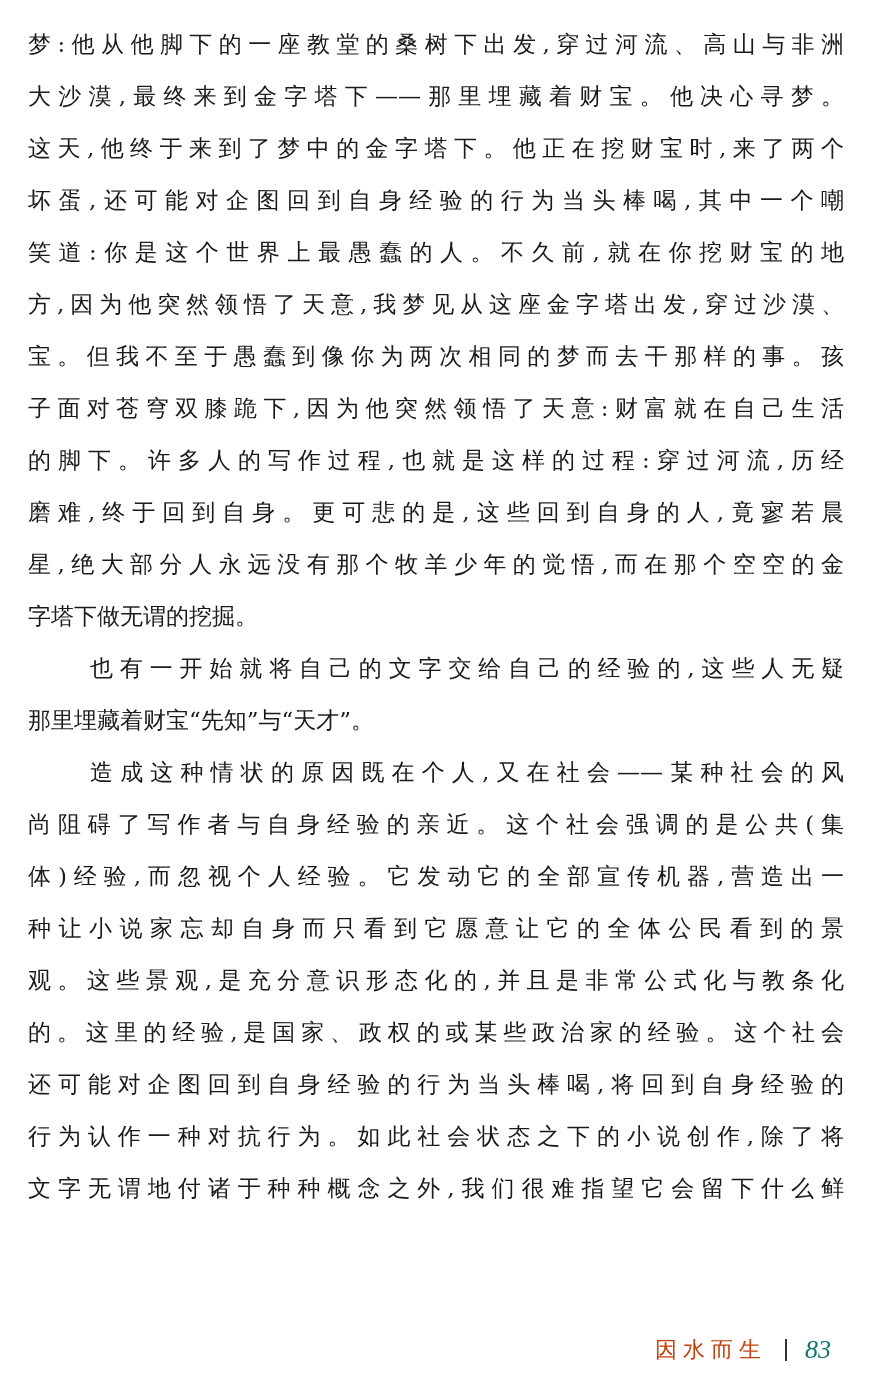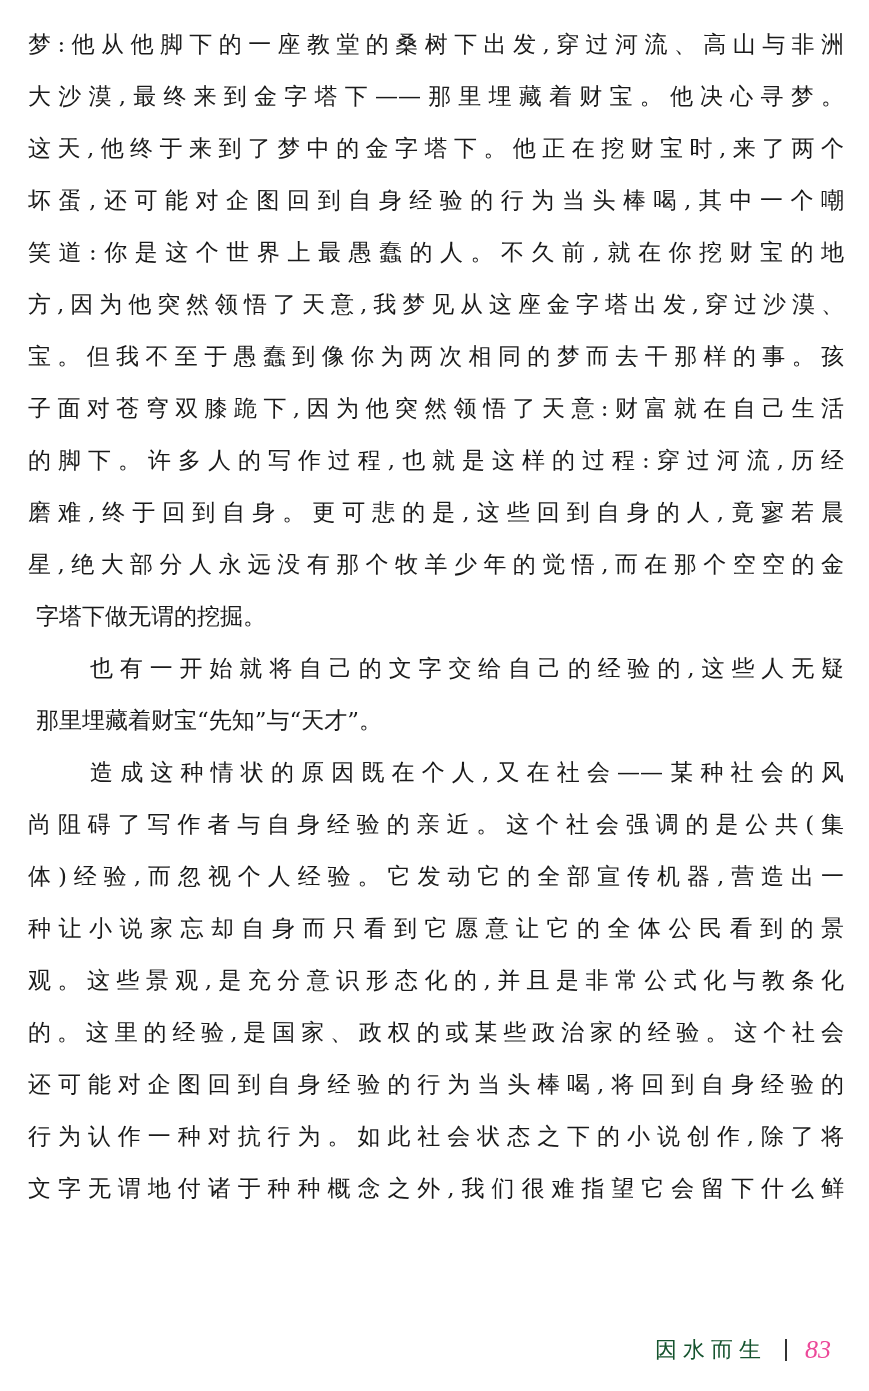--- a/index.html
+++ b/index.html
@@ -25,51 +25,50 @@
       height: 52px;
       line-height: 52px;
       font-size: 23px;
       white-space: nowrap;
       text-align: justify;
       text-align-last: justify;
       letter-spacing: 0px;
     }
     .line.last {
       text-align-last: left;
-      margin-left: 8px;
     }
     .line.indent {
       padding-left: 62px;
     }
     .footer {
       position: absolute;
       right: 38px;
       top: 1330px;
       height: 40px;
       display: flex;
       align-items: center;
       gap: 18px;
       color: #333333;
     }
     .running-title {
       font-size: 22px;
       letter-spacing: 6px;
       font-family: "DejaVu Sans", "Liberation Sans", sans-serif;
-      color: #14532d;
+      color: #c2410c;
     }
     .separator {
       width: 2px;
       height: 22px;
       background: #333333;
     }
     .page-number {
       font-size: 26px;
       font-style: italic;
       font-family: "Liberation Serif", "DejaVu Serif", serif;
-      color: #ec4899;
+      color: #0f766e;
     }
   </style>
 </head>
 <body>
 
 <main class="page-body">
   <div class="line">梦:他从他脚下的一座教堂的桑树下出发,穿过河流、高山与非洲</div>
   <div class="line">大沙漠,最终来到金字塔下——那里埋藏着财宝。他决心寻梦。</div>
   <div class="line">这天,他终于来到了梦中的金字塔下。他正在挖财宝时,来了两个</div>
   <div class="line">坏蛋,还可能对企图回到自身经验的行为当头棒喝,其中一个嘲</div>

